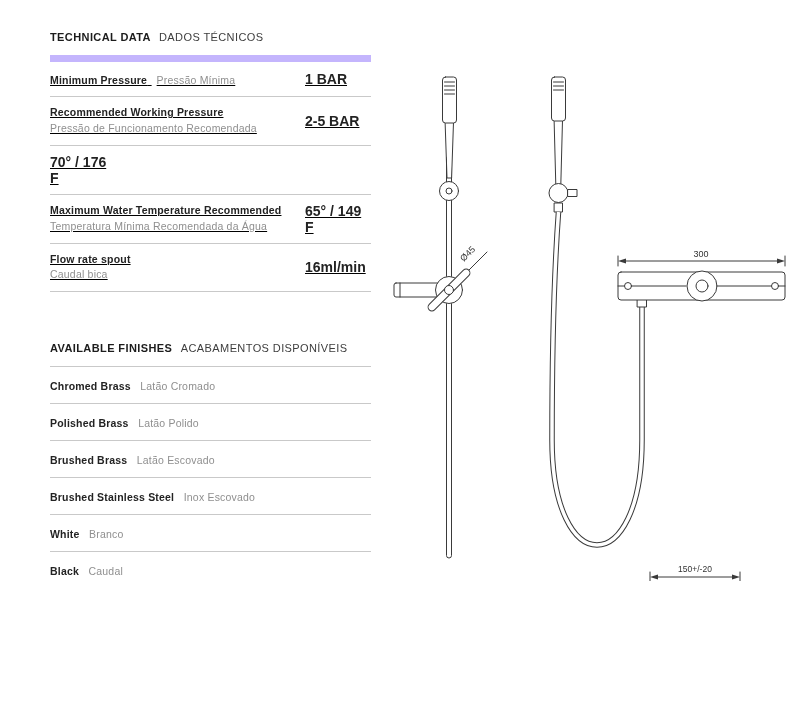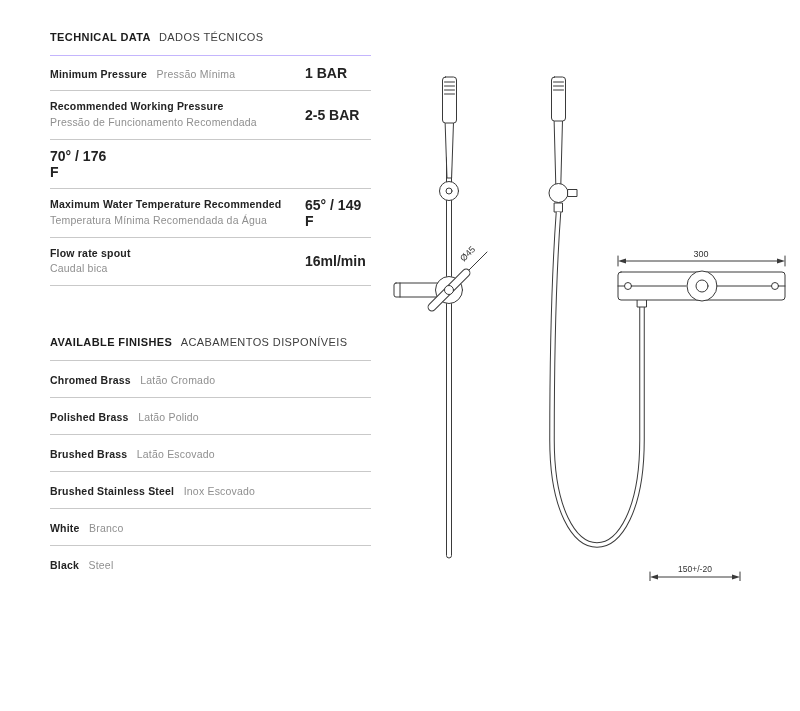--- a/index.html
+++ b/index.html
@@ -5,21 +5,21 @@
   * { margin:0; padding:0; box-sizing:border-box; }
   html,body { background:#ffffff; }
   body { font-family:"Liberation Sans", sans-serif; }
   .page { position:relative; width:800px; height:581px; background:#ffffff; overflow:hidden; }
 
   .left-col { position:absolute; left:50px; top:31px; width:321px; }
 
   .section-title { font-size:11px; font-weight:bold; letter-spacing:.4px; color:#1c1c1c; margin-bottom:12px; white-space:nowrap; }
   .section-title .pt { font-weight:normal; color:#3d3d3d; margin-left:5px; }
 
-  .data-table { border-top:1px solid #c4b5fd; }
+  .data-table { border-top:7px solid #c4b5fd;text-decoration:underline; }
   .trow { display:flex; align-items:center; border-bottom:1px solid #c9c9c9; padding:8px 0; min-height:30px; }
   .trow .labels { flex:1 1 auto; padding-right:10px; }
   .lab-en { font-weight:bold; font-size:10.5px; color:#232323; letter-spacing:.2px; }
   .lab-pt { font-size:10.5px; color:#8f8f8f; letter-spacing:.2px; }
   .trow.inline .lab-pt { margin-left:5px; }
   .trow.stacked .lab-en, .trow.stacked .lab-pt { display:block; line-height:1.5; }
   .tvalue { flex:0 0 66px; font-weight:bold; font-size:14px; color:#232323; }
 
   .finishes { margin-top:50px; }
   .finish-list { border-top:1px solid #c9c9c9; }
@@ -104,21 +104,21 @@
         <div class="frow">
           <span class="lab-en">Brushed Stainless Steel</span>
           <span class="lab-pt">Inox Escovado</span>
         </div>
         <div class="frow">
           <span class="lab-en">White</span>
           <span class="lab-pt">Branco</span>
         </div>
         <div class="frow">
           <span class="lab-en">Black</span>
-          <span class="lab-pt">Steel</span>
+          <span class="lab-pt">Caudal</span>
         </div>
         <div class="frow">
           <span class="lab-en">PVD</span>
           <span class="lab-pt">PVD</span>
         </div>
       </div>
     </div>
 
   </div>
 

